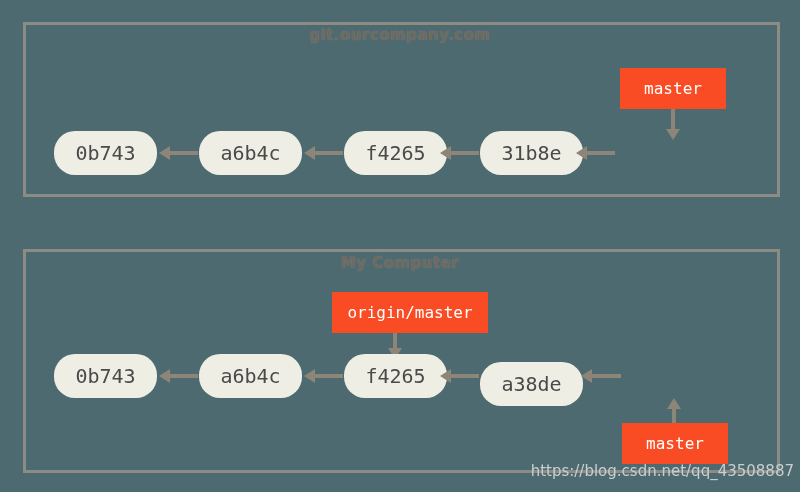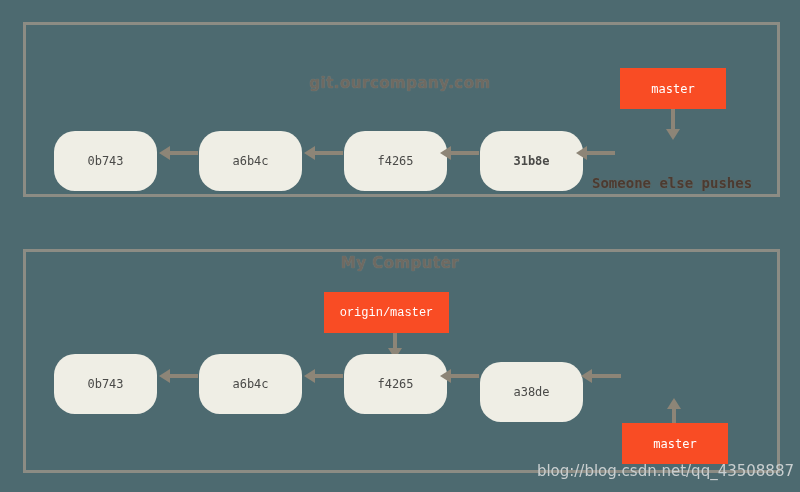--- a/index.html
+++ b/index.html
@@ -31,48 +31,48 @@
     left: 0;
     width: 100%;
     text-align: center;
     font-family: "DejaVu Sans", "Liberation Sans", sans-serif;
     font-size: 15px;
     font-weight: bold;
     color: #6e6a62;
     letter-spacing: 0.5px;
     text-shadow: 0 0 1px #8f8a80;
   }
-  #title-remote { top: 26px; margin-top: 48px; }
+  #title-remote { top: 26px; }
   #title-local  { top: 254px; }
 
   
   .commit {
     position: absolute;
     width: 103px;
-    height: 60px;
+    height: 44px;
     background: #efeee5;
     border-radius: 21px;
     display: flex;
     align-items: center;
     justify-content: center;
     font-family: "DejaVu Sans Mono", "Liberation Mono", monospace;
-    font-size: 12px;
+    font-size: 20px;
     color: #4a4a48;
     box-sizing: border-box;
   }
 
   
   .ref {
     position: absolute;
     background: #f94c24;
     display: flex;
     align-items: center;
     justify-content: center;
     font-family: "DejaVu Sans Mono", "Liberation Mono", monospace;
-    font-size: 12px;
+    font-size: 16px;
     color: #ffffff;
     box-sizing: border-box;
   }
 
   
   .arrow-h {
     position: absolute;
     height: 14px;
   }
   .arrow-h .shaft {
@@ -162,46 +162,45 @@
   <div class="ref" id="remote-ref-master" style="left:620px; top:68px; width:106px; height:41px;">master</div>
 
   <div class="arrow-v-down" style="left:666px; top:109px; height:31px;">
     <div class="shaft"></div>
     <div class="head"></div>
   </div>
 
   <div class="commit" style="left:54px;  top:131px;">0b743</div>
   <div class="commit" style="left:199px; top:131px;">a6b4c</div>
   <div class="commit" style="left:344px; top:131px;">f4265</div>
-  <div class="commit" style="left:480px; top:131px;font-weight:bold;">31b8e</div>
+  <div class="commit" style="left:480px; top:131px;">31b8e</div>
 
   <div class="arrow-h" style="left:159px; top:146px; width:39px;">
     <div class="shaft"></div>
     <div class="head"></div>
   </div>
   <div class="arrow-h" style="left:304px; top:146px; width:39px;">
     <div class="shaft"></div>
     <div class="head"></div>
   </div>
   <div class="arrow-h" style="left:440px; top:146px; width:39px;">
     <div class="shaft"></div>
     <div class="head"></div>
   </div>
   <div class="arrow-h" style="left:576px; top:146px; width:39px;">
     <div class="shaft"></div>
     <div class="head"></div>
   </div>
 
-  <div class="annotation" style="left:592px; top:175px;">Someone else pushes</div>
 
   <div class="panel" id="panel-local"></div>
 
   <div class="panel-title" id="title-local">My Computer</div>
 
-  <div class="ref" id="local-ref-origin-master" style="left:324px; top:292px; width:125px; height:41px;font-family:Liberation Mono, monospace;">origin/master</div>
+  <div class="ref" id="local-ref-origin-master" style="left:332px; top:292px; width:156px; height:41px;">origin/master</div>
 
   <div class="arrow-v-down" style="left:388px; top:333px; height:26px;">
     <div class="shaft"></div>
     <div class="head"></div>
   </div>
 
   <div class="commit" style="left:54px;  top:354px;">0b743</div>
   <div class="commit" style="left:199px; top:354px;">a6b4c</div>
   <div class="commit" style="left:344px; top:354px;">f4265</div>
   <div class="commit" style="left:480px; top:362px;">a38de</div>
@@ -223,15 +222,15 @@
     <div class="head"></div>
   </div>
 
   <div class="arrow-v-up" style="left:667px; top:398px; height:25px;">
     <div class="shaft"></div>
     <div class="head"></div>
   </div>
 
   <div class="ref" id="local-ref-master" style="left:622px; top:423px; width:106px; height:41px;">master</div>
 
-  <div id="watermark">blog://blog.csdn.net/qq_43508887</div>
+  <div id="watermark">https://blog.csdn.net/qq_43508887</div>
 
 </div>
 
 </body></html>

